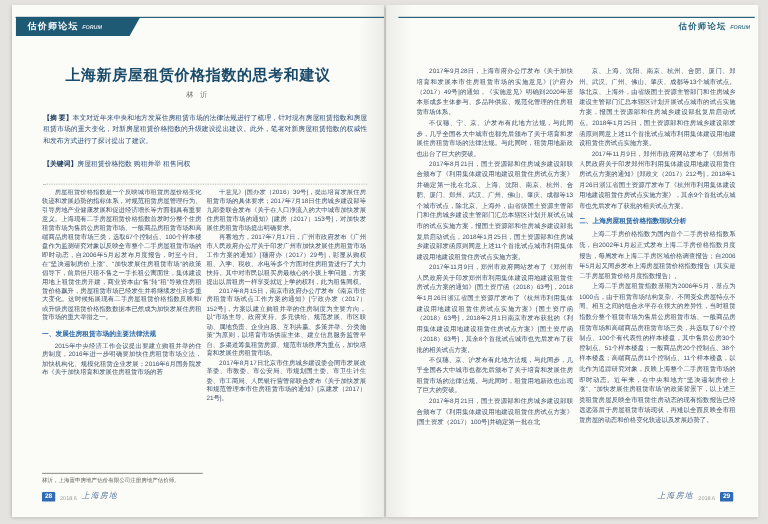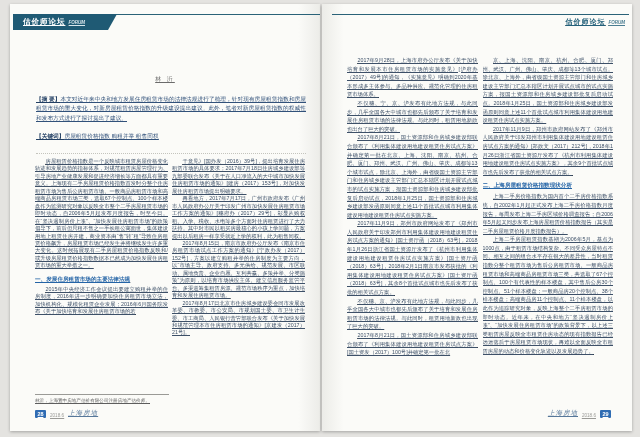--- a/index.html
+++ b/index.html
@@ -1,15 +1,15 @@
 <!DOCTYPE html>
 <html><head>
 <meta charset="utf-8">
 <style>
-  * { margin:0; padding:0; box-sizing:border-box;text-decoration:underline; }
+  * { margin:0; padding:0; box-sizing:border-box; }
   html,body { width:640px; height:437px; }
   body { font-family:"Liberation Sans", sans-serif; background:#e4e3e0; }
   .stage { position:relative; width:640px; height:437px; overflow:hidden; }
 
   .page { position:absolute; top:4px; width:310px; height:427px; background:#fbfbf8; box-shadow:0 1px 3px rgba(0,0,0,.28); }
   .page-left  { left:10px;  background:linear-gradient(to right, #fbfbf8 94%, #ececе8 99%, #e6e6e2 100%); }
   .page-left  { background:linear-gradient(to right, #fbfbf8 94%, #ededе9 100%); }
   .page-left  { background:linear-gradient(to right, #fbfbf8 93%, #ecece8 100%); }
   .page-right { left:322px; background:linear-gradient(to left,  #fbfbf8 93%, #ecece8 100%); }
 
@@ -63,20 +63,21 @@
 
 <div class="stage">
 
   <div class="page page-left">
     <div class="topline"></div>
     <div class="banner">
       <span class="cn">估价师论坛</span>
       <span class="en">FORUM</span>
     </div>
 
+    <div class="title">上海新房屋租赁价格指数的思考和建议</div>
     <div class="author">林 沂</div>
 
     <div class="abstract">
       <span class="lbl">【摘 要】</span><span>本文对近年来中央和地方发展住房租赁市场的法律法规进行了梳理，针对现有房屋租赁指数和房屋租赁市场的重大变化，对新房屋租赁价格指数的升级建设提出建议。此外，笔者对新房屋租赁指数的权威性和发布方式进行了探讨提出了建议。</span>
     </div>
     <div class="keywords">
       <span class="lbl">【关键词】</span><span>房屋租赁价格指数 购租并举 租售同权</span>
     </div>
     <div class="dotline"></div>
 

